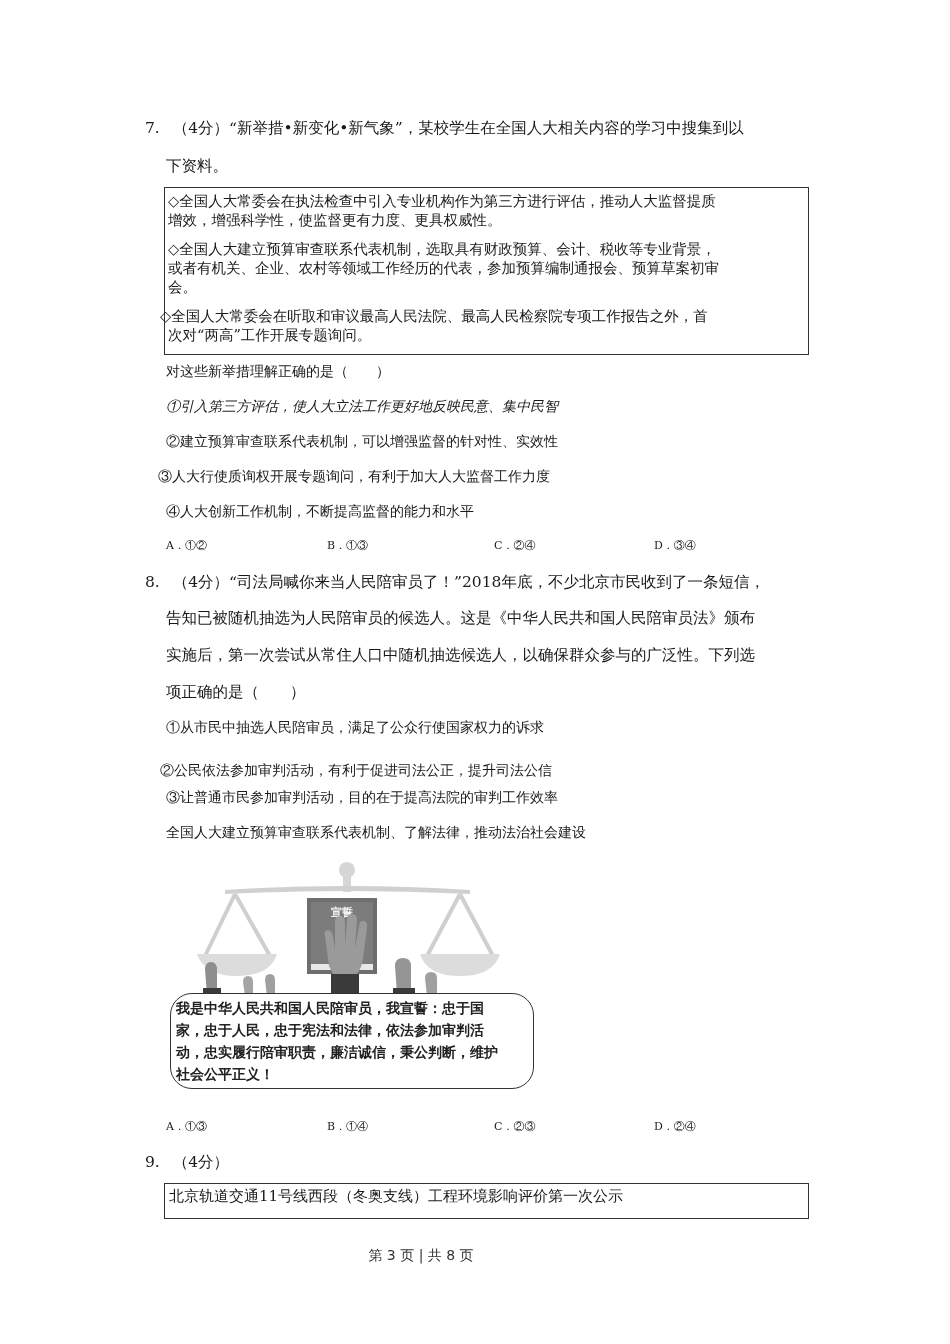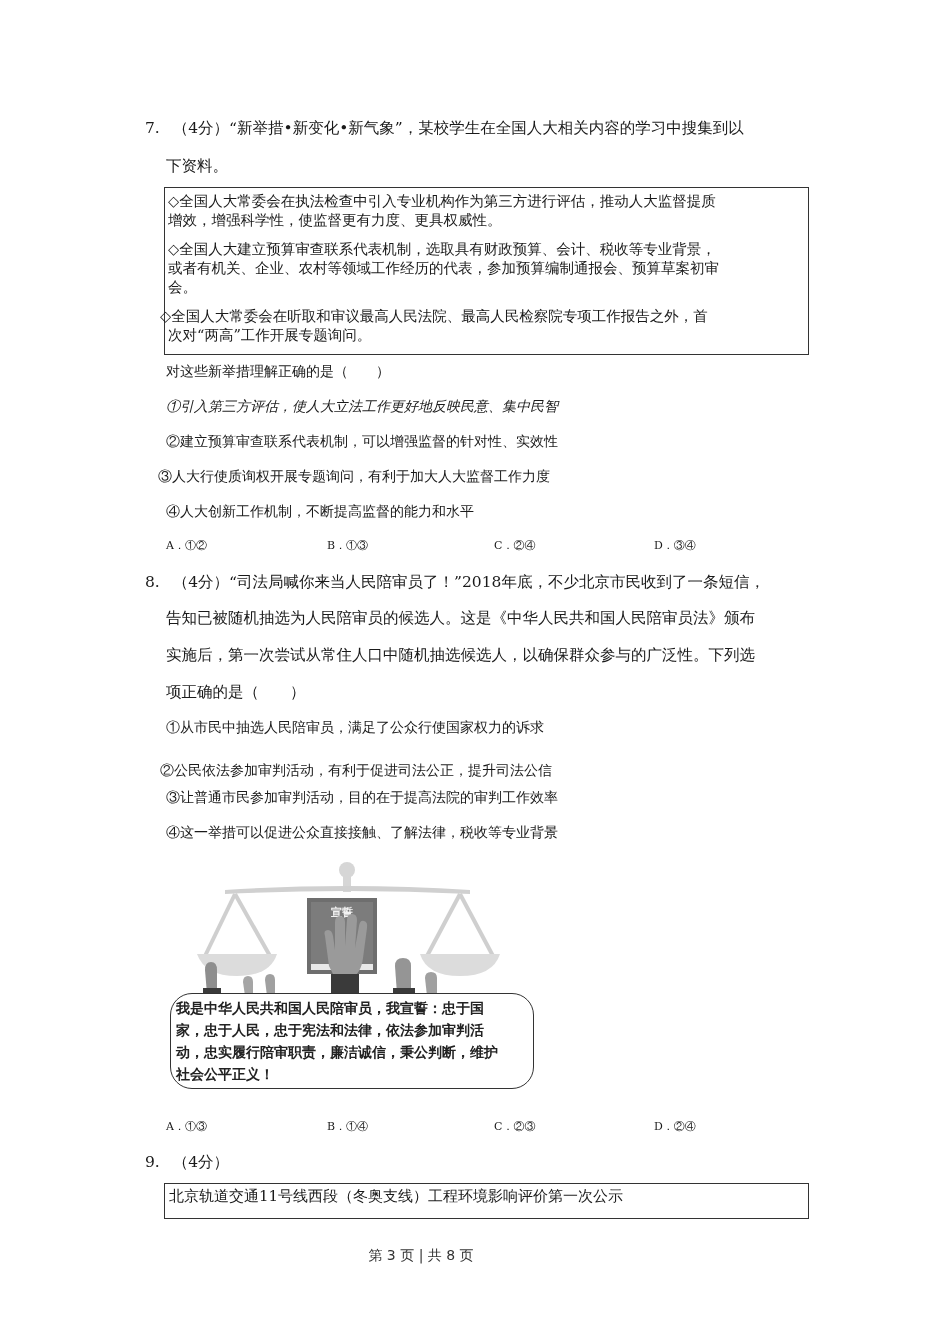--- a/index.html
+++ b/index.html
@@ -63,21 +63,21 @@
     <span>8.</span>
     <span style="margin-left:8px;">（4分）</span><span>“司法局喊你来当人民陪审员了！”2018年底，不少北京市民收到了一条短信，</span>
   </div>
   <div class="abs q-line" style="left:166px; top:608px;">告知已被随机抽选为人民陪审员的候选人。这是《中华人民共和国人民陪审员法》颁布</div>
   <div class="abs q-line" style="left:166px; top:645px;">实施后，第一次尝试从常住人口中随机抽选候选人，以确保群众参与的广泛性。下列选</div>
   <div class="abs q-line" style="left:166px; top:682px;">项正确的是（　　）</div>
 
   <div class="abs opt" style="left:166px; top:717px;">①从市民中抽选人民陪审员，满足了公众行使国家权力的诉求</div>
   <div class="abs opt" style="left:160px; top:752px;margin-top:8px;">②公民依法参加审判活动，有利于促进司法公正，提升司法公信</div>
   <div class="abs opt" style="left:166px; top:787px;">③让普通市民参加审判活动，目的在于提高法院的审判工作效率</div>
-  <div class="abs opt" style="left:166px; top:822px;">④这一举措可以促进公众直接接触、了解法律，税收等专业背景</div>
+  <div class="abs opt" style="left:166px; top:822px;">全国人大建立预算审查联系代表机制、了解法律，推动法治社会建设</div>
 
   <div class="illus">
     <svg width="370" height="140" viewBox="0 0 370 140">
 
       <circle cx="182" cy="12" r="8" fill="#d6d6d6"></circle>
       <rect x="178" y="18" width="8" height="16" fill="#d6d6d6"></rect>
 
       <path d="M60 32 Q182 24 305 32 L305 36 Q182 30 60 36 Z" fill="#d0d0d0"></path>
 
       <line x1="70" y1="36" x2="40" y2="98" stroke="#cfcfcf" stroke-width="4"></line>

